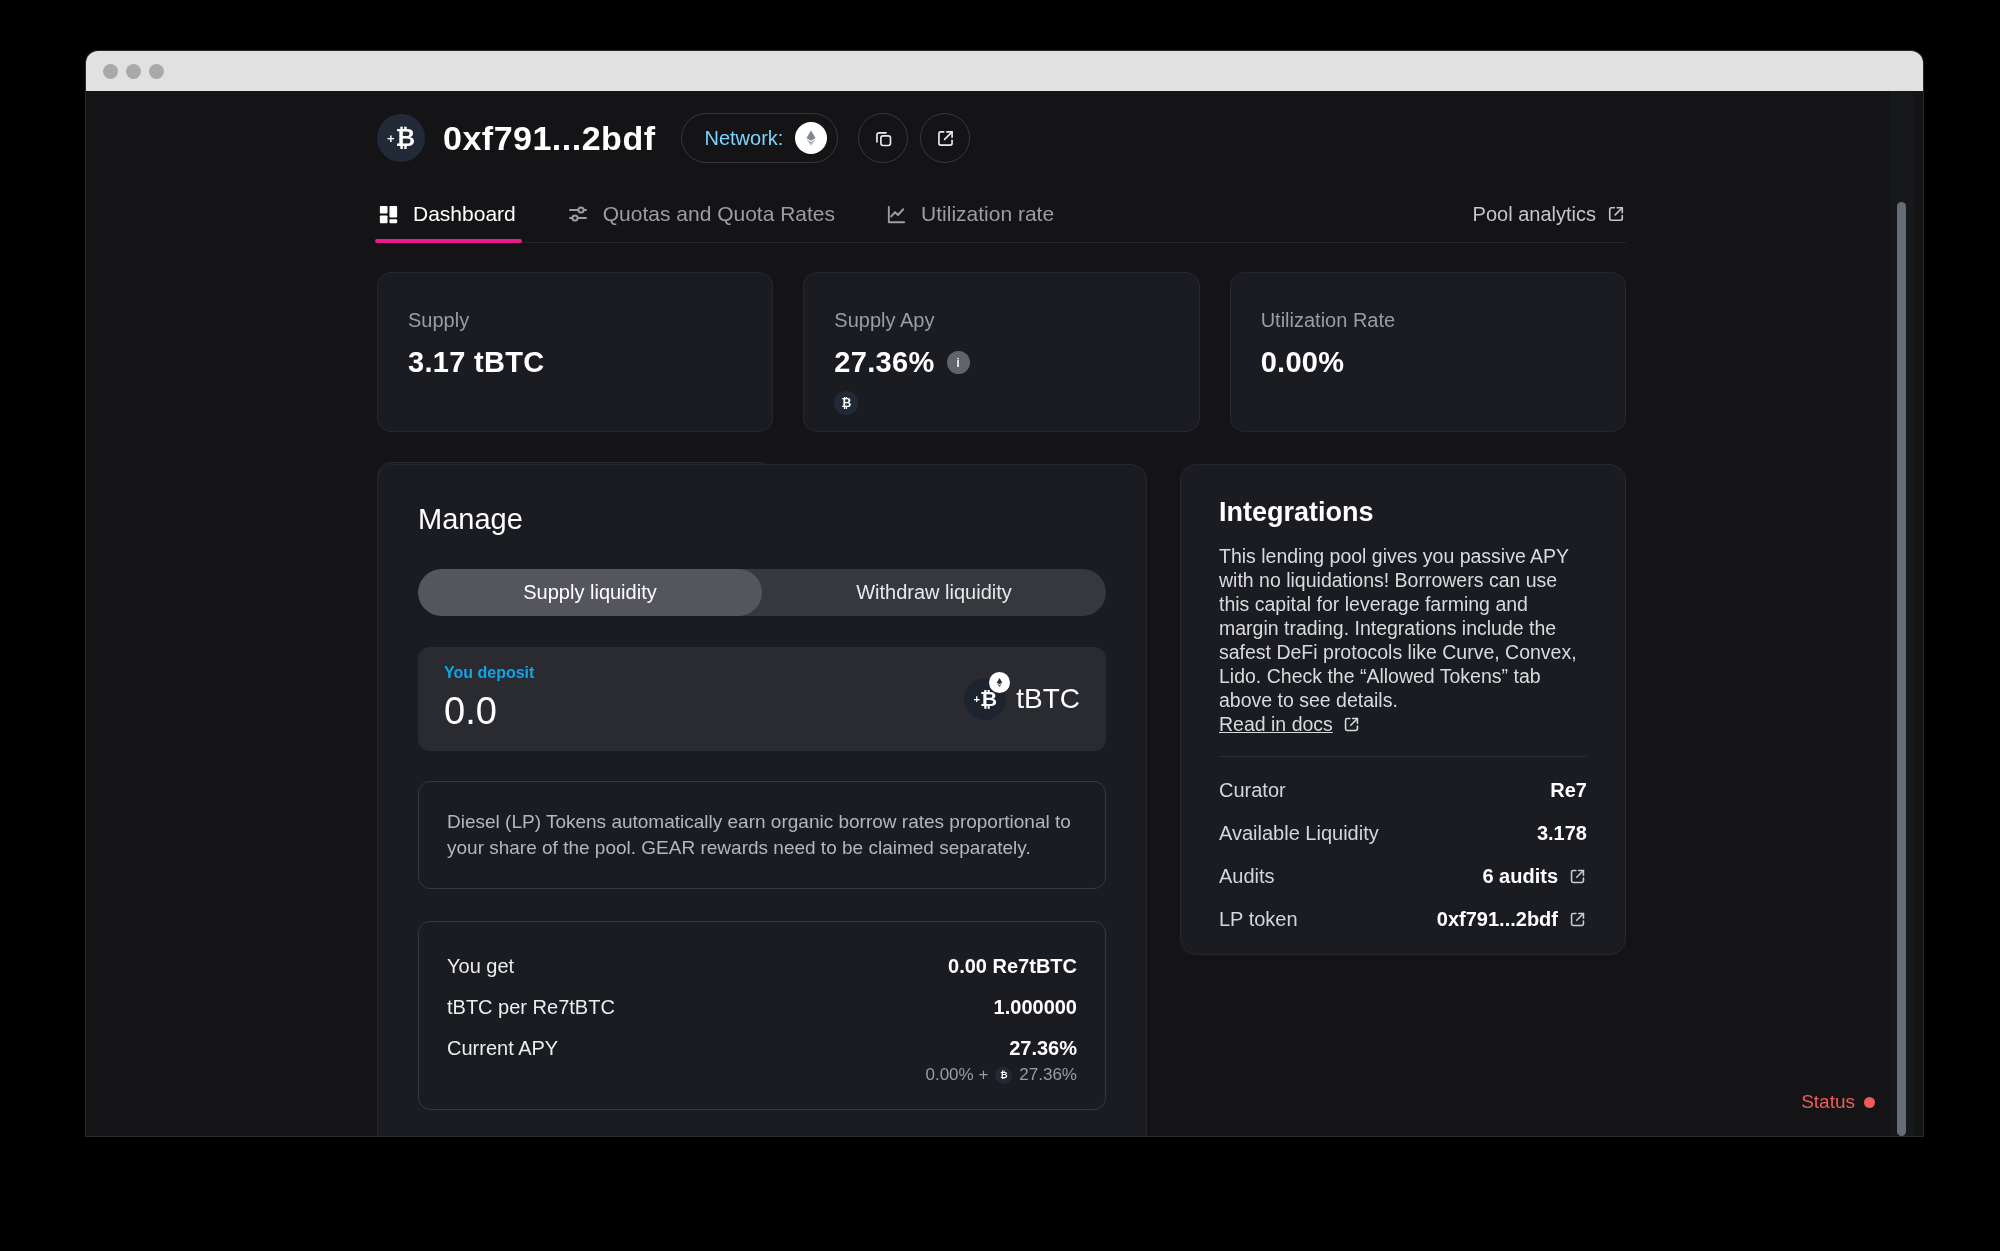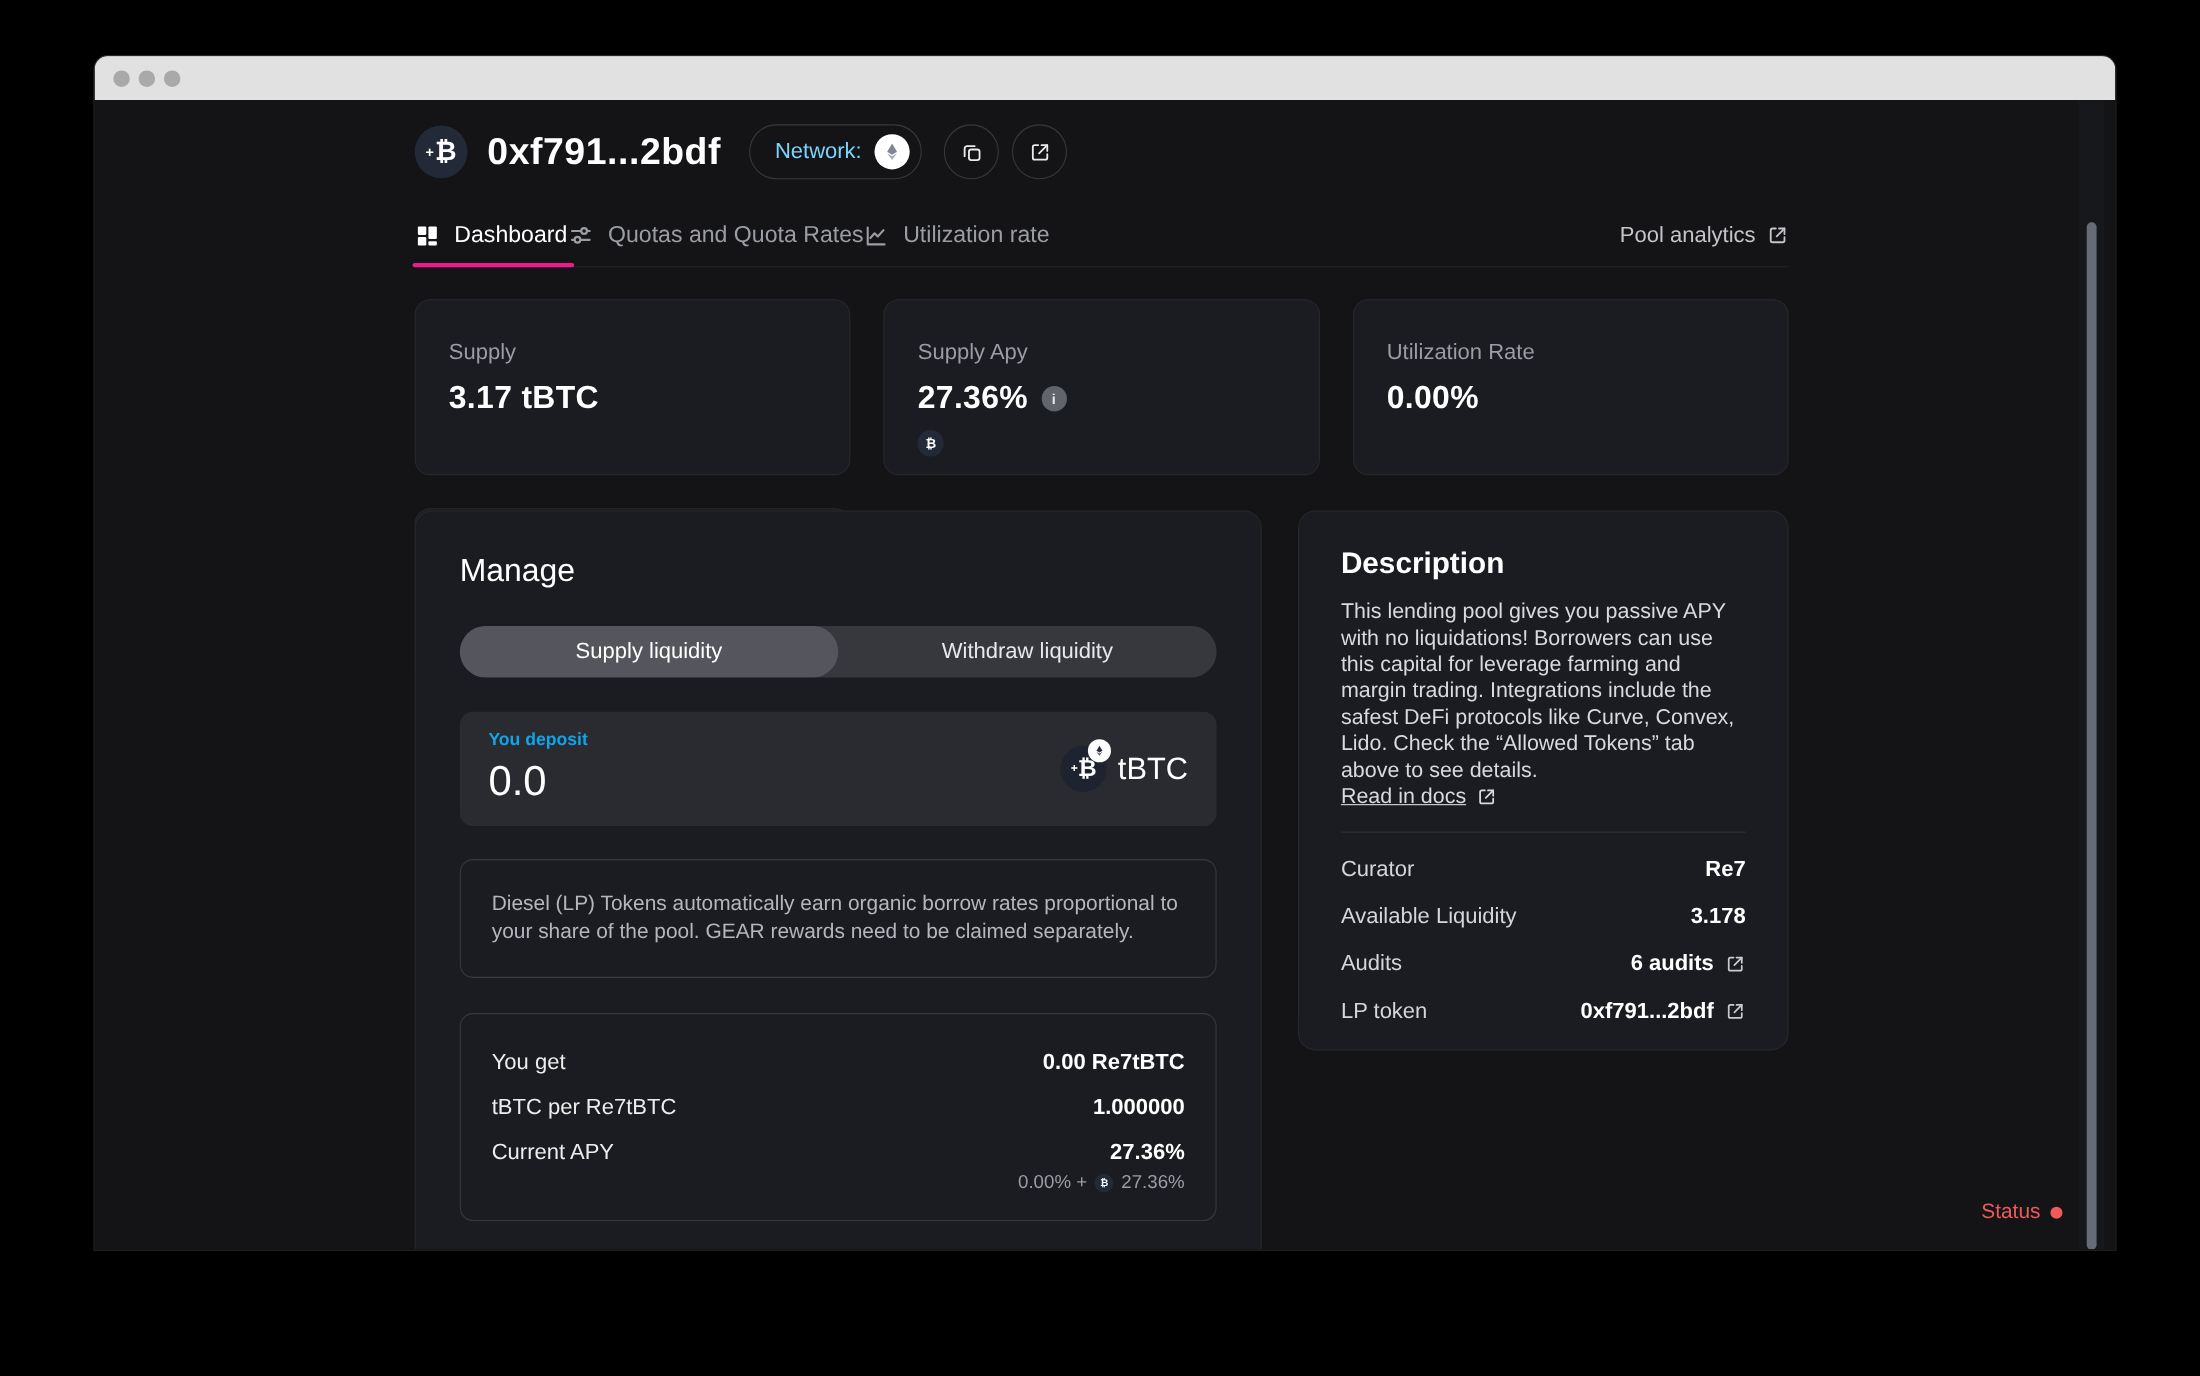--- a/index.html
+++ b/index.html
@@ -34,21 +34,21 @@
   .token-circle .btc{font-size:24px;font-weight:700;}
   .pool-title{font-size:34px;font-weight:700;color:var(--text);margin-left:18px;letter-spacing:.5px;}
   .network-pill{height:50px;margin-left:26px;display:flex;align-items:center;gap:12px;padding:0 10px 0 22px;border:1px solid var(--border2);border-radius:26px;background:transparent;cursor:pointer;}
   .network-pill .net-label{color:#7dd3fc;font-size:20px;}
   .eth-badge{width:32px;height:32px;border-radius:50%;background:#fff;display:flex;align-items:center;justify-content:center;}
   .icon-btn{width:50px;height:50px;border-radius:50%;border:1px solid var(--border2);background:transparent;display:flex;align-items:center;justify-content:center;cursor:pointer;}
   .icon-btn + .icon-btn{margin-left:12px;}
   .icon-btn:first-of-type{margin-left:20px;}
 
   
-  .tabs-row{position:absolute;left:0;top:95px;width:100%;height:57px;display:flex;align-items:center;border-bottom:1px solid #232429;}
+  .tabs-row{position:absolute;left:0;top:95px;width:100%;height:57px;display:flex;align-items:center;gap:50px;border-bottom:1px solid #232429;}
   .tab{display:flex;align-items:center;gap:13px;height:100%;position:relative;color:var(--muted);font-size:21px;cursor:pointer;}
   .tab.active{color:var(--text);}
   .tab.active::after{content:"";position:absolute;left:-2px;right:-6px;bottom:-1px;height:4px;background:var(--pink);border-radius:2px;}
   .pool-analytics{margin-left:auto;display:flex;align-items:center;gap:10px;color:#c3c5c9;font-size:20px;cursor:pointer;}
 
   
   .stats-row{position:absolute;left:0;top:181px;width:100%;display:grid;grid-template-columns:repeat(3,1fr);gap:30px;}
   .stat-card{height:160px;background:var(--card);border:1px solid var(--card-border);border-radius:14px;padding:36px 30px 0 30px;}
   .stat-label{color:var(--muted);font-size:20px;}
   .stat-value-row{display:flex;align-items:center;gap:12px;margin-top:14px;}
@@ -257,21 +257,21 @@
               <div class="sum-sub">
                 <span>0.00% +</span>
                 <span class="tiny-token">₿</span>
                 <span>27.36%</span>
               </div>
             </div>
 
           </div>
 
           <div class="desc-card">
-            <div class="desc-title">Description</div>
+            <div class="desc-title">Integrations</div>
             <div class="desc-body">This lending pool gives you passive APY with no liquidations! Borrowers can use this capital for leverage farming and margin trading. Integrations include the safest DeFi protocols like Curve, Convex, Lido. Check the “Allowed Tokens” tab above to see details.</div>
             <div class="docs-link">
               <span>Read in docs</span>
               <svg width="19" height="19" viewBox="0 0 24 24" fill="none" stroke="#d9dadd" stroke-width="2" stroke-linecap="round" stroke-linejoin="round">
                   <path d="M10 4.5H6.5A2 2 0 0 0 4.5 6.5v11a2 2 0 0 0 2 2h11a2 2 0 0 0 2-2V14"></path>
                   <path d="M13.5 4.5h6v6"></path>
                   <path d="M19.5 4.5l-8.5 8.5"></path>
                 </svg>
             </div>
             <div class="desc-divider"></div>

